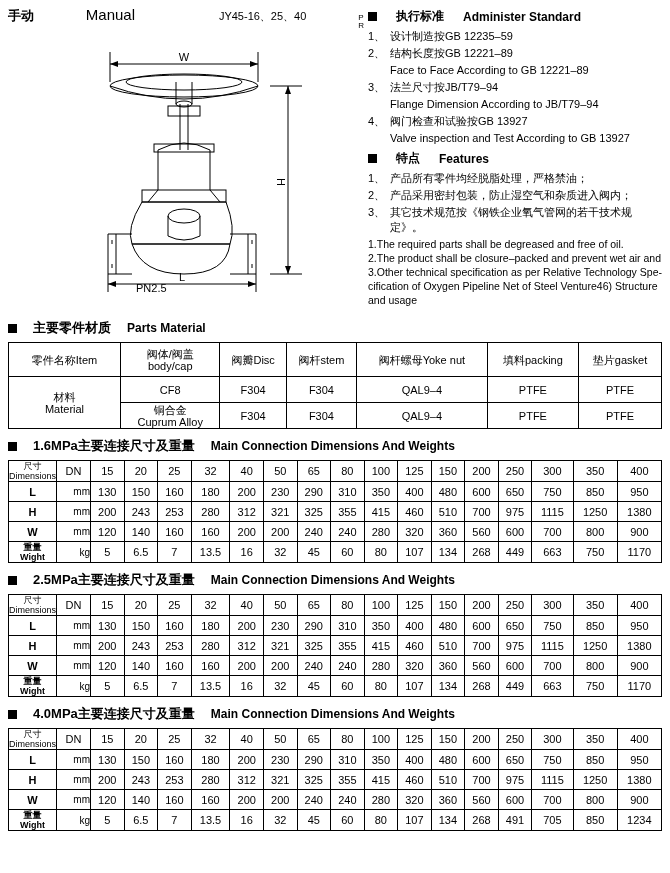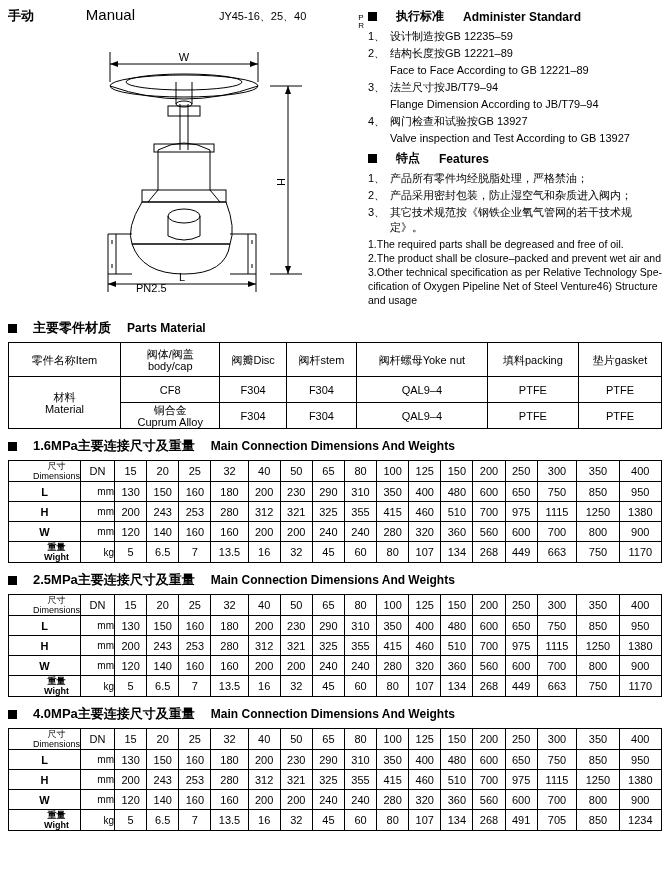--- a/index.html
+++ b/index.html
@@ -54,21 +54,21 @@
   td, th { border: 1px solid #000; text-align: center; vertical-align: middle; font-size: 11px; padding: 0; }
 
   
   .mat td { height: 26px; }
   .mat .hdr { height: 34px; font-weight: normal; }
   .mat .two { line-height: 12px; }
 
   
   .dim td { height: 20px; }
   .dim .rowlabel { font-weight: bold; }
-  .dim .small2 { line-height: 10px; font-size: 9px; padding-left: 24px; }
+  .dim .small2 { line-height: 10px; font-size: 9px; }
   .dim .unit { font-size: 10px; text-align: right; }
   .col-label { width: 44px; }
   .col-unit { width: 34px; }
 </style>
 </head>
 <body>
 
 <div class="page">
 
   <div class="top">

